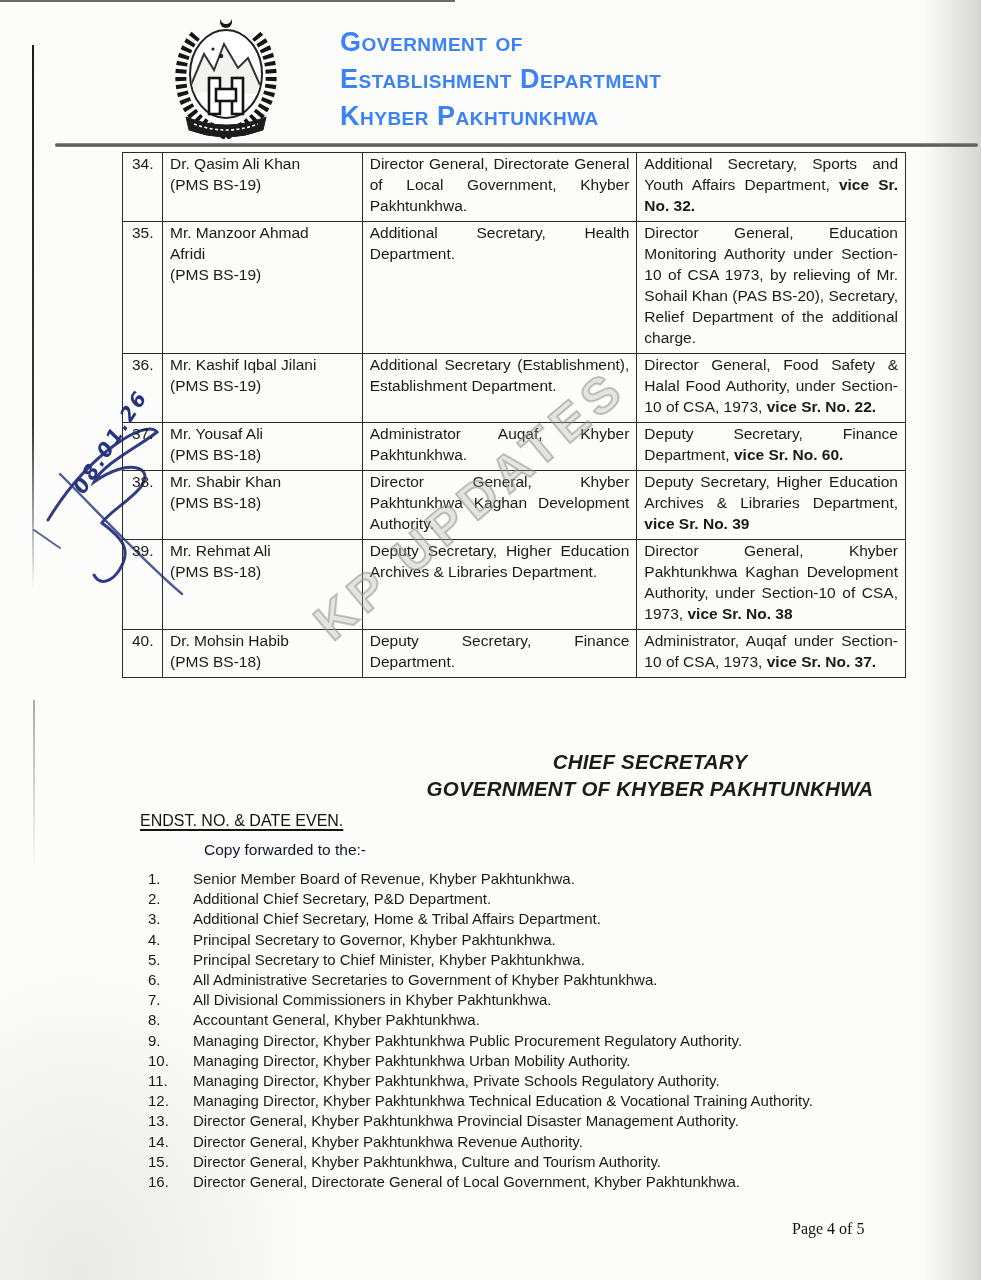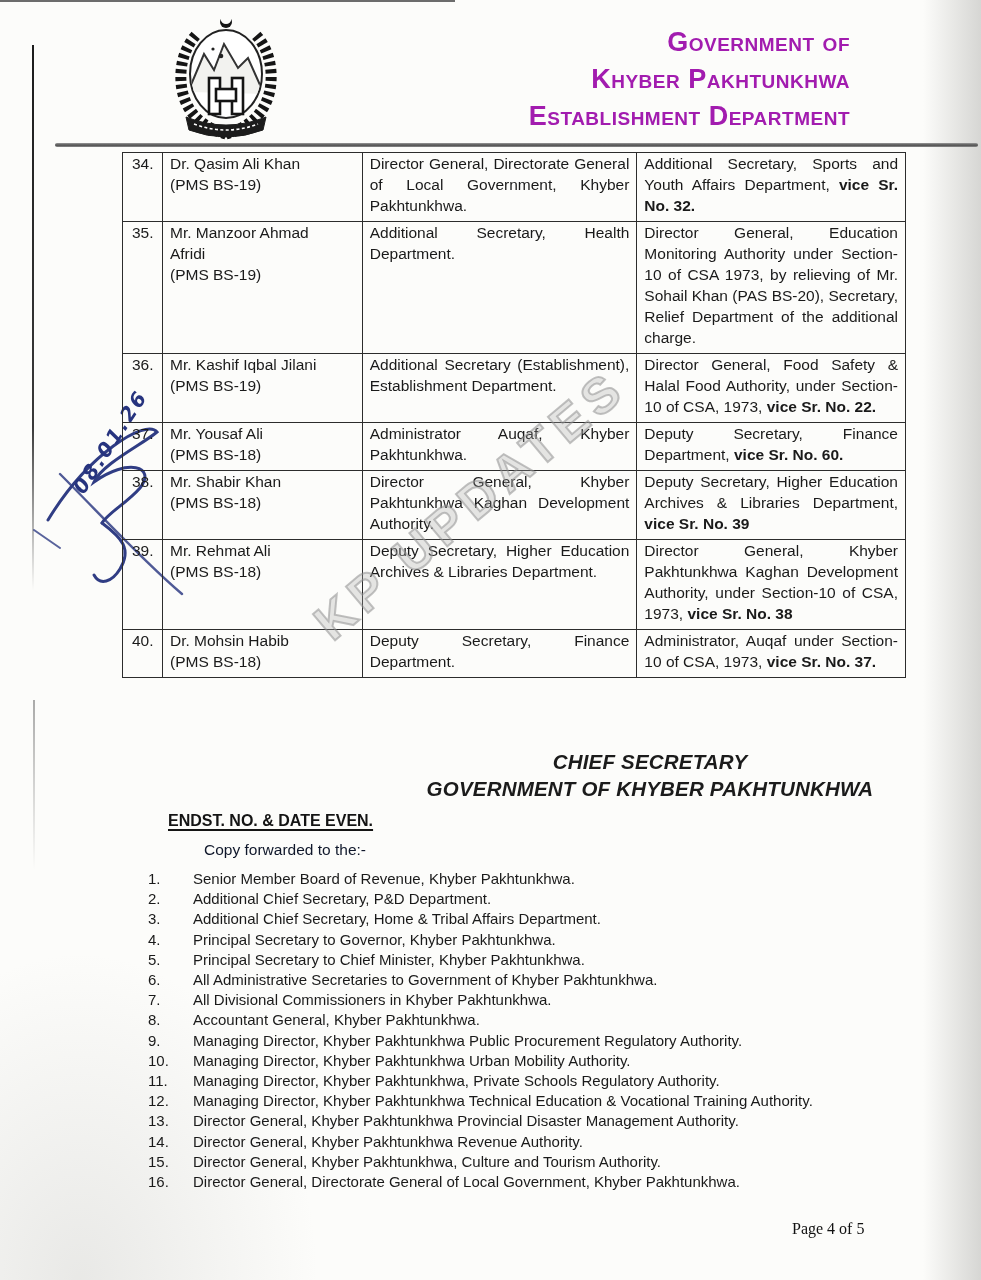--- a/index.html
+++ b/index.html
@@ -14,23 +14,23 @@
     background:linear-gradient(#1c1c1c,#3a3a3a 70%,rgba(60,60,60,0));}
   .scan-left-line2{position:absolute;left:33px;top:700px;width:1.5px;height:170px;
     background:linear-gradient(rgba(70,70,70,.45),rgba(70,70,70,0));}
   .scan-right{position:absolute;right:0;top:0;width:58px;height:100%;
     background:linear-gradient(to right,rgba(189,189,186,0),rgba(183,183,180,.55));}
   .scan-bottom{position:absolute;left:0;bottom:0;width:320px;height:330px;
     background:radial-gradient(ellipse at 25% 100%,rgba(188,188,185,.30),rgba(188,188,185,0) 70%);}
   
   .emblem{position:absolute;left:166px;top:12px;width:120px;height:130px;}
   .header-text{
-    position:absolute;left:360px;top:24px;width:490px;text-align:right;
+    position:absolute;left:340px;top:24px;width:490px;text-align:left;
     font-weight:bold;font-size:27px;line-height:37px;letter-spacing:.5px;
-    font-variant:small-caps;color:#a21caf;
+    font-variant:small-caps;color:#3b82f6;
   }
   .header-rule{position:absolute;left:55px;top:143px;width:923px;height:4px;
     background:linear-gradient(#9a9a9a,#4f4f4f 55%,#8d8d8d);border-radius:2px;}
   
   .handwriting{position:absolute;left:30px;top:322px;width:190px;height:300px;}
   .hand-date{
     position:absolute;left:58px;top:152px;transform:rotate(-57deg);transform-origin:left bottom;
     font-family:"DejaVu Sans",sans-serif;font-style:italic;font-weight:bold;
     font-size:20px;letter-spacing:2.5px;color:#26337e;white-space:nowrap;
   }
@@ -50,22 +50,22 @@
     display:flex;align-items:center;justify-content:center;pointer-events:none;
     transform:rotate(-40deg);
     font-size:50px;font-weight:bold;letter-spacing:7px;white-space:nowrap;
     color:rgba(255,255,255,.04);
     -webkit-text-stroke:2px rgba(145,145,145,.55);
     text-shadow:0 0 1px rgba(150,150,150,.25);
   }
   
   .signatory{position:absolute;left:390px;top:748px;width:520px;text-align:center;
     font-weight:bold;font-size:20.5px;line-height:27px;letter-spacing:.2px;color:#1b1b1b;font-style:italic;}
-  .endst{position:absolute;left:140px;top:812px;font-size:16px;font-weight:bold;
-    text-decoration:underline;text-decoration-thickness:2px;text-underline-offset:3px;color:#141414;margin-left:28px;}
+  .endst{position:absolute;left:140px;top:812px;font-size:16px;font-weight:normal;
+    text-decoration:underline;text-decoration-thickness:2px;text-underline-offset:3px;color:#141414;}
   .copyline{position:absolute;left:204px;top:841px;font-size:15.5px;color:#0f172a;}
   .dist-list{position:absolute;left:148px;top:869px;width:775px;}
   .dist-item{display:flex;font-size:15px;line-height:20.2px;color:#1a1a1a;}
   .dist-no{width:45px;flex:0 0 45px;}
   .dist-text{flex:1;}
   .pagenum{position:absolute;left:792px;top:1220px;
     font-family:"Liberation Serif",serif;font-size:16px;color:#111;}
 </style>
 </head>
 <body>
@@ -102,22 +102,22 @@
       <rect x="66" y="66" width="11" height="36"></rect>
       <rect x="50" y="77" width="20" height="12"></rect>
     </g>
 
     <path d="M 20,105 Q 60,121 100,105 L 97,118 Q 60,132 23,118 Z" fill="#1c1c1c" stroke="#1c1c1c"></path>
     <path d="M 28,112 Q 60,124 92,112" fill="none" stroke="#ffffff" stroke-width="1.6" stroke-dasharray="3 2.4"></path>
   </svg>
 
   <div class="header-text">
     <div>Government of</div>
+    <div>Establishment Department</div>
     <div>Khyber Pakhtunkhwa</div>
-    <div>Establishment Department</div>
   </div>
   <div class="header-rule"></div>
 
   <div class="handwriting">
     <svg width="190" height="300" viewBox="0 0 190 300">
       <g fill="none" stroke="#26337e" stroke-width="3" stroke-linecap="round" opacity="0.95">
         <path d="M 18,198 C 58,132 116,96 127,110 C 113,122 72,142 64,160 C 97,136 127,144 110,166 C 97,181 78,191 72,201"></path>
         <path d="M 72,201 C 92,216 102,227 90,247 C 82,260 70,264 64,253"></path>
         <path d="M 30,152 C 70,192 112,238 152,272" stroke-width="2.4" opacity="0.85"></path>
         <path d="M 4,208 L 30,226" stroke-width="2" opacity="0.8"></path>

